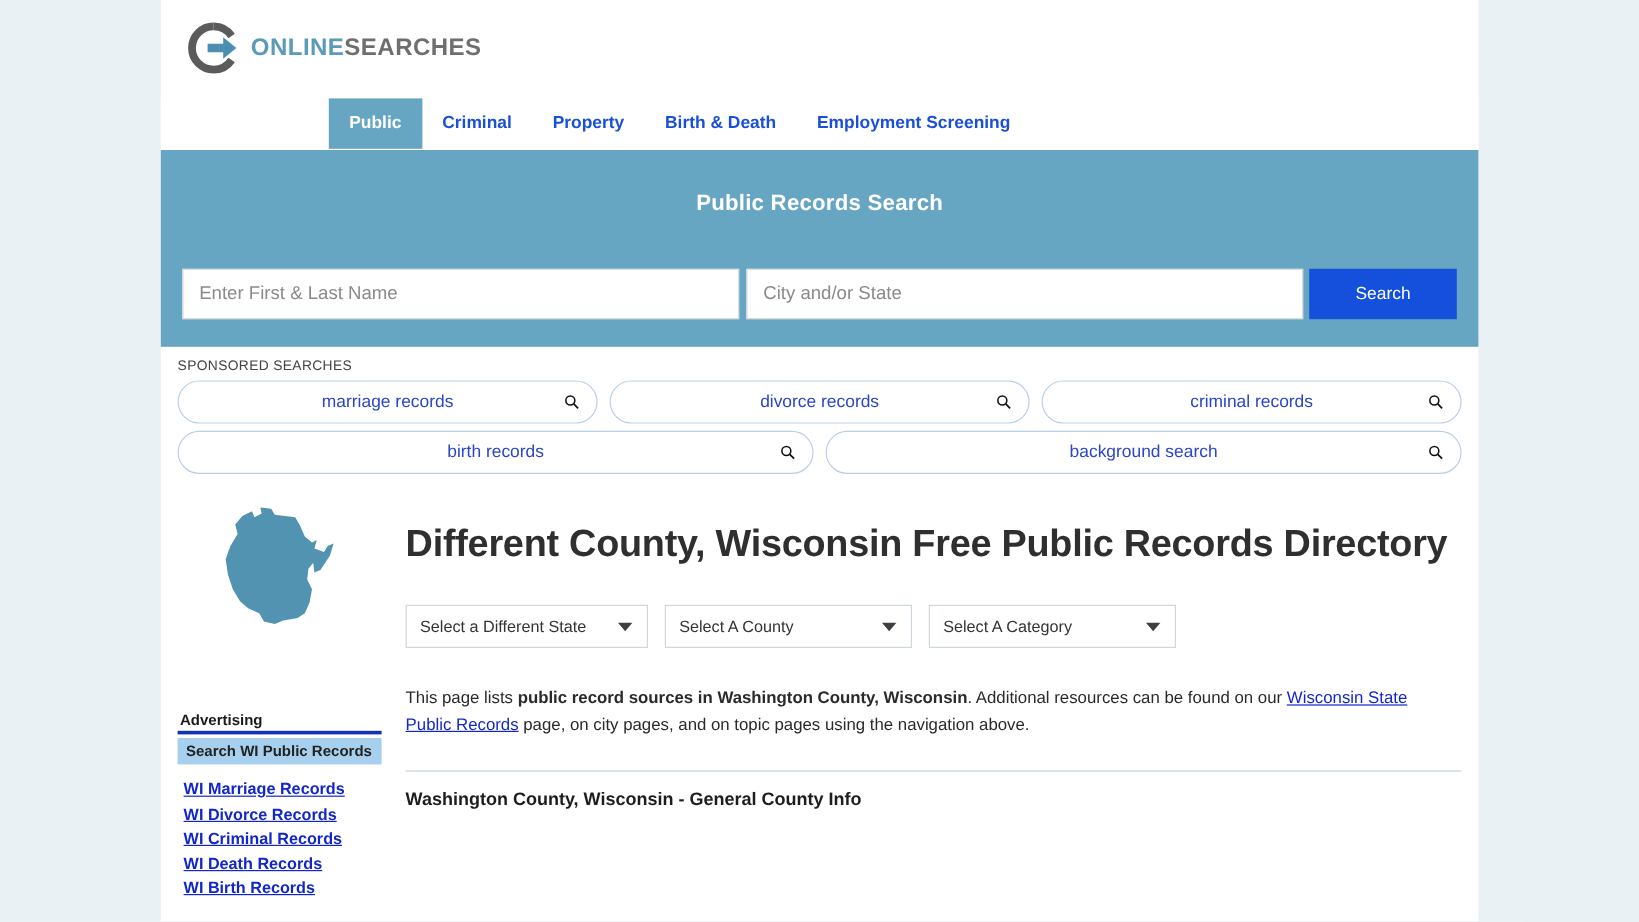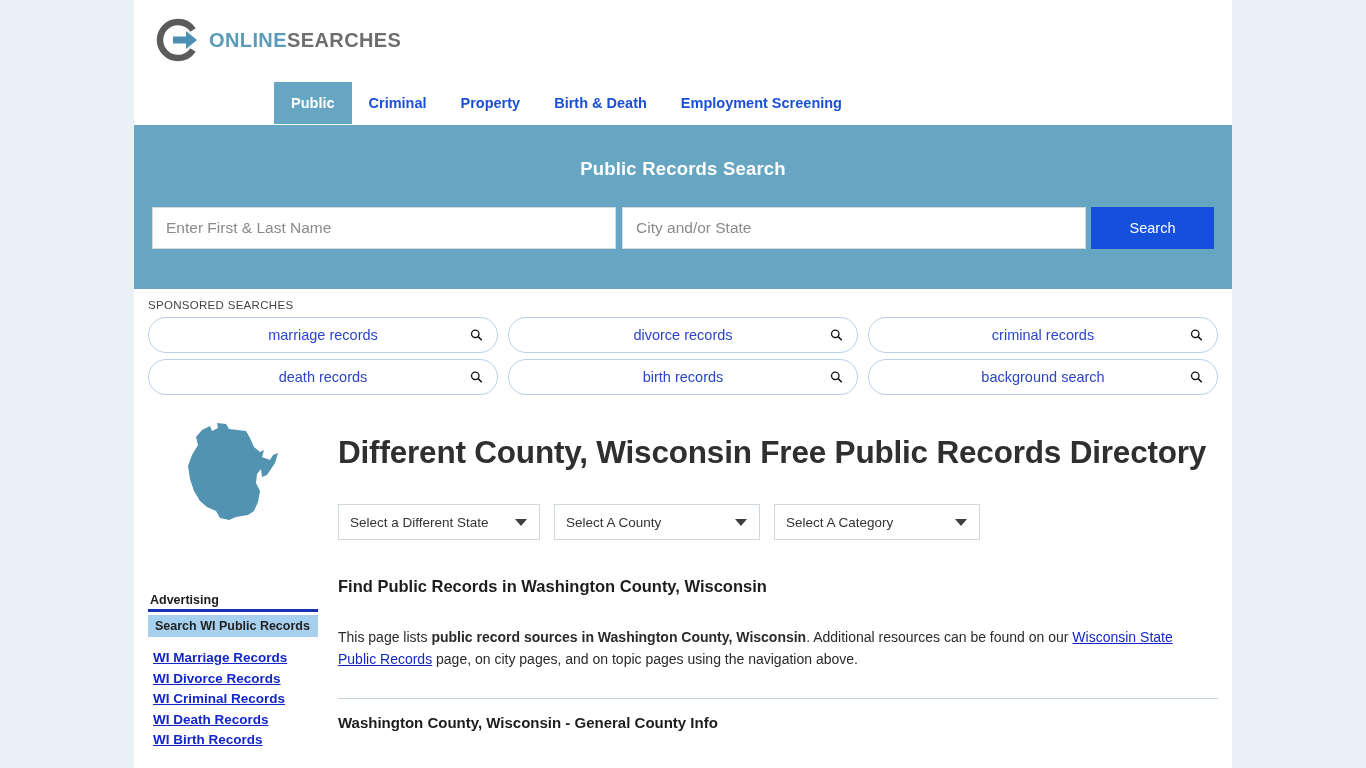--- a/index.html
+++ b/index.html
@@ -80,21 +80,21 @@
   .banner-title {
     text-align: center;
     color: #ffffff;
     font-size: 18.5px;
     font-weight: bold;
     padding-top: 33px;
     letter-spacing: 0.2px;
   }
   .search-row {
     display: flex;
-    margin-top: 27px;
+    margin-top: 44px;
     height: 42px;
   }
   .search-input {
     height: 42px;
     border: 1px solid #d7dbdd;
     background: #fff;
     font-size: 15.5px;
     color: #444;
     padding: 0 13px;
     font-family: "Liberation Sans", sans-serif;
@@ -330,27 +330,20 @@
           <span class="pill-text">criminal records</span>
           <svg class="pill-icon" viewBox="0 0 16 16">
             <circle cx="6.5" cy="6.5" r="4.6" fill="none" stroke="#111" stroke-width="1.6"></circle>
             <line x1="10" y1="10" x2="14.5" y2="14.5" stroke="#111" stroke-width="1.8"></line>
           </svg>
         </div>
       </div>
 
       <div class="pill-row">
         <div class="pill">
-          <span class="pill-text">death records</span>
-          <svg class="pill-icon" viewBox="0 0 16 16">
-            <circle cx="6.5" cy="6.5" r="4.6" fill="none" stroke="#111" stroke-width="1.6"></circle>
-            <line x1="10" y1="10" x2="14.5" y2="14.5" stroke="#111" stroke-width="1.8"></line>
-          </svg>
-        </div>
-        <div class="pill">
           <span class="pill-text">birth records</span>
           <svg class="pill-icon" viewBox="0 0 16 16">
             <circle cx="6.5" cy="6.5" r="4.6" fill="none" stroke="#111" stroke-width="1.6"></circle>
             <line x1="10" y1="10" x2="14.5" y2="14.5" stroke="#111" stroke-width="1.8"></line>
           </svg>
         </div>
         <div class="pill">
           <span class="pill-text">background search</span>
           <svg class="pill-icon" viewBox="0 0 16 16">
             <circle cx="6.5" cy="6.5" r="4.6" fill="none" stroke="#111" stroke-width="1.6"></circle>
@@ -394,21 +387,20 @@
           <div class="sel sel-county">
             <span>Select A County</span>
             <span class="caret"></span>
           </div>
           <div class="sel sel-cat">
             <span>Select A Category</span>
             <span class="caret"></span>
           </div>
         </div>
 
-        <h2 class="section-head">Find Public Records in Washington County, Wisconsin</h2>
 
         <p class="body-text"><span>This page lists </span><b>public record sources in Washington County, Wisconsin</b><span>. Additional resources can be found on our </span><a class="inline-link" href="#">Wisconsin State Public Records</a><span> page, on city pages, and on topic pages using the navigation above.</span></p>
 
         <div class="divider"></div>
         <h3 class="sub-head">Washington County, Wisconsin - General County Info</h3>
       </div>
 
     </div>
   </div>
 </div>

